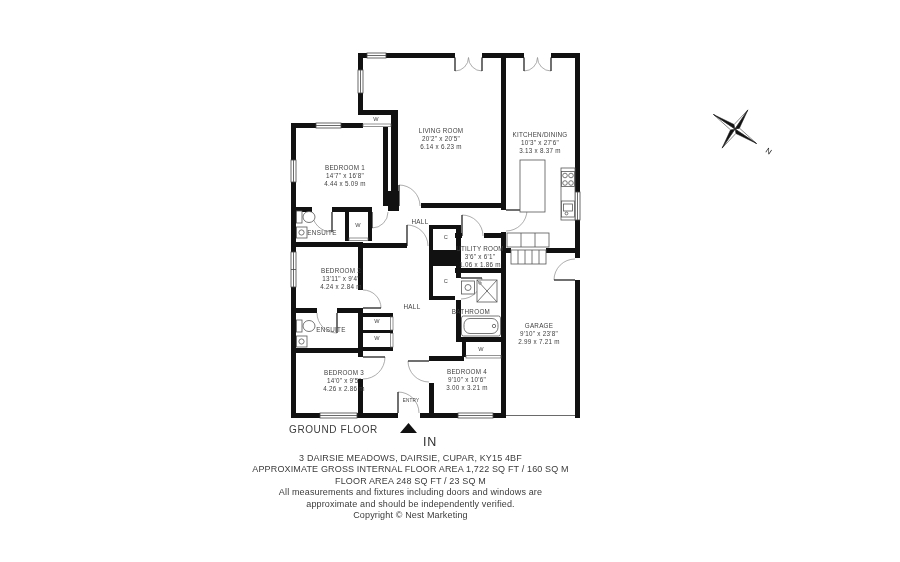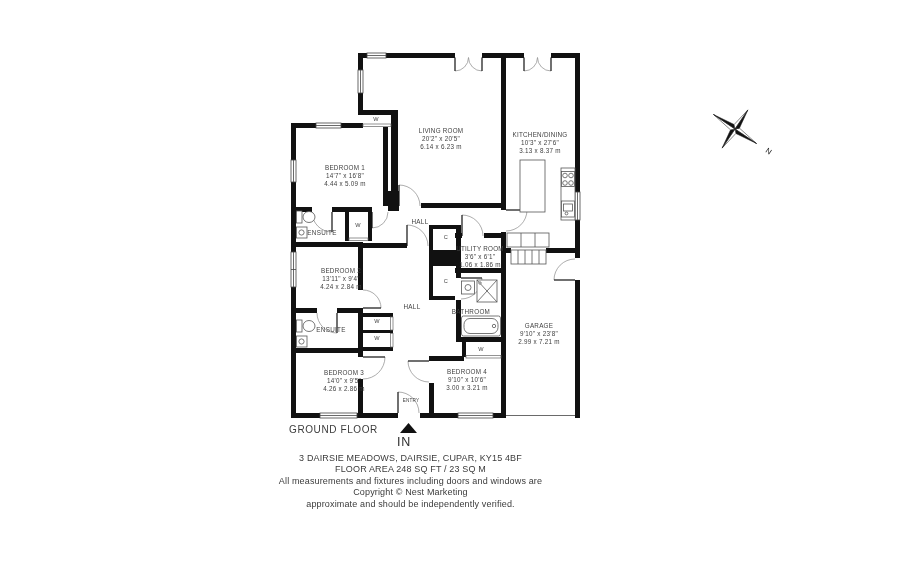--- a/index.html
+++ b/index.html
@@ -8,21 +8,21 @@
   #plan-svg{position:absolute;left:0;top:0;}
   .lbl{position:absolute;transform:translateX(-50%);text-align:center;
        font-size:6.3px;line-height:8px;color:#3e3e3e;letter-spacing:.25px;white-space:nowrap;}
   .lbl .nm{display:block;}
   .lbl .dim{display:block;}
   .sm{position:absolute;transform:translateX(-50%);font-size:6.3px;color:#3e3e3e;
       letter-spacing:.3px;white-space:nowrap;}
   .wc{font-size:5.6px;}
   .tiny{font-size:4.6px;letter-spacing:.2px;}
   #floor-label{position:absolute;left:289px;top:424px;font-size:10px;letter-spacing:.6px;color:#3c3c3c;text-align:center;}
-  #in-label{position:absolute;left:404px;top:435px;transform:translateX(-50%);
+  #in-label{position:absolute;left:430px;top:435px;transform:translateX(-50%);
             font-size:12.5px;letter-spacing:.8px;color:#2d2d2d;}
   #footer{position:absolute;left:0;top:453px;width:821px;text-align:center;}
   #footer div{font-size:9px;line-height:11.4px;color:#3b3b3b;letter-spacing:.15px;}
 </style>
 </head>
 <body>
 
 <div id="stage">
 
 <svg id="plan-svg" width="900" height="562" viewBox="0 0 900 562">
@@ -285,19 +285,20 @@
 <span class="sm wc" style="left:481px;top:346px">W</span>
 <span class="sm wc" style="left:446px;top:234px">C</span>
 <span class="sm wc" style="left:446px;top:278px">C</span>
 <span class="sm tiny" style="left:411px;top:398px">ENTRY</span>
 
 <div id="floor-label">GROUND FLOOR</div>
 <div id="in-label">IN</div>
 
 <div id="footer">
   <div>3 DAIRSIE MEADOWS, DAIRSIE, CUPAR, KY15 4BF</div>
+  <div>APPROXIMATE GROSS INTERNAL FLOOR AREA 1,722 SQ FT / 160 SQ M</div>
   <div>FLOOR AREA 248 SQ FT / 23 SQ M</div>
   <div>All measurements and fixtures including doors and windows are</div>
+  <div>approximate and should be independently verified.</div>
   <div>Copyright © Nest Marketing</div>
-  <div>approximate and should be independently verified.</div>
 </div>
 
 </div>
 
 </body></html>

